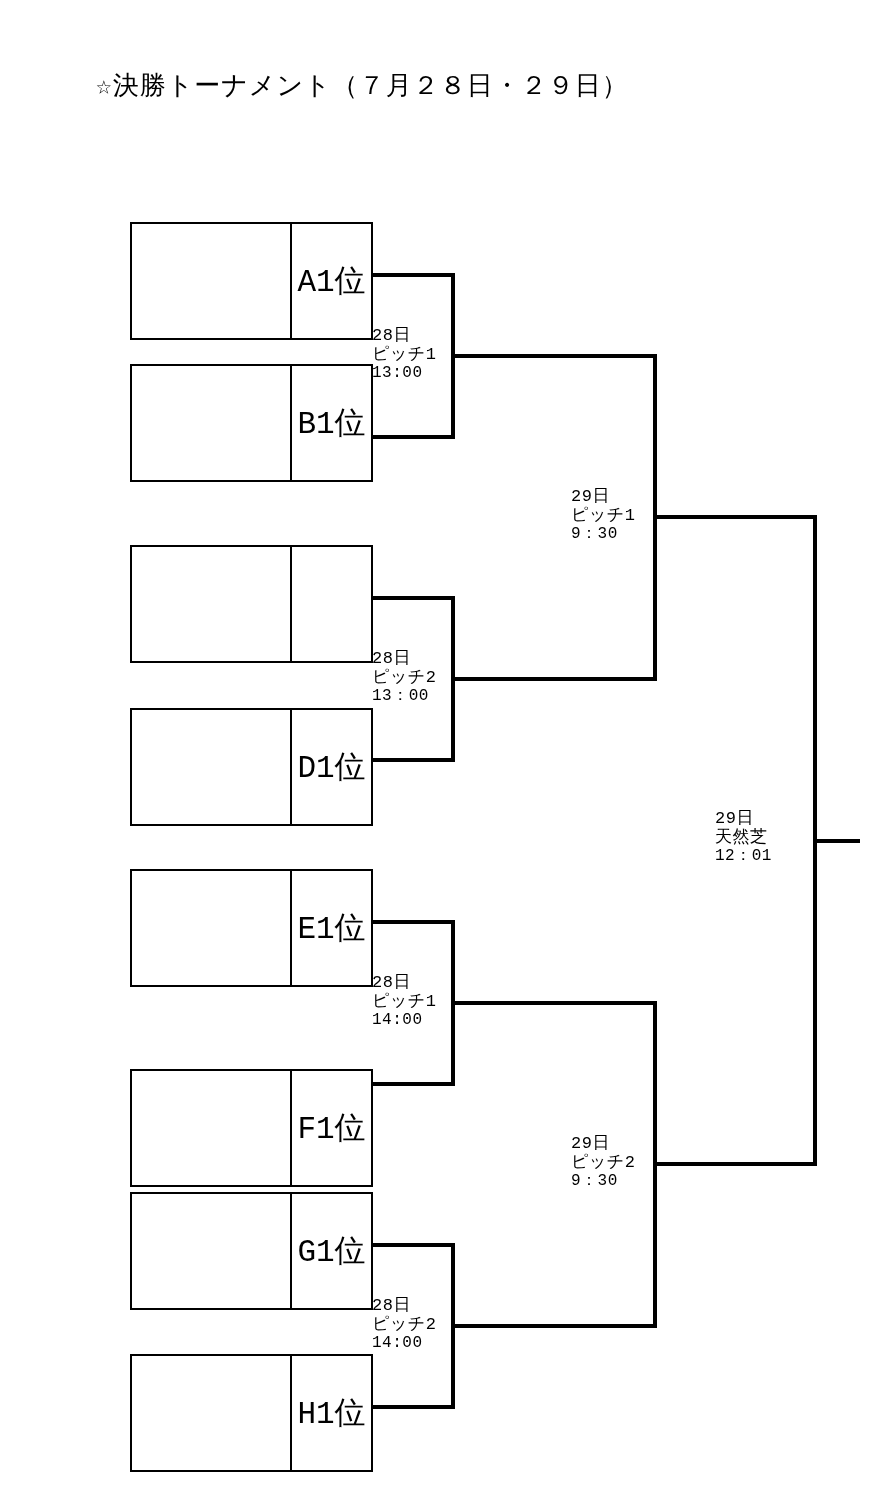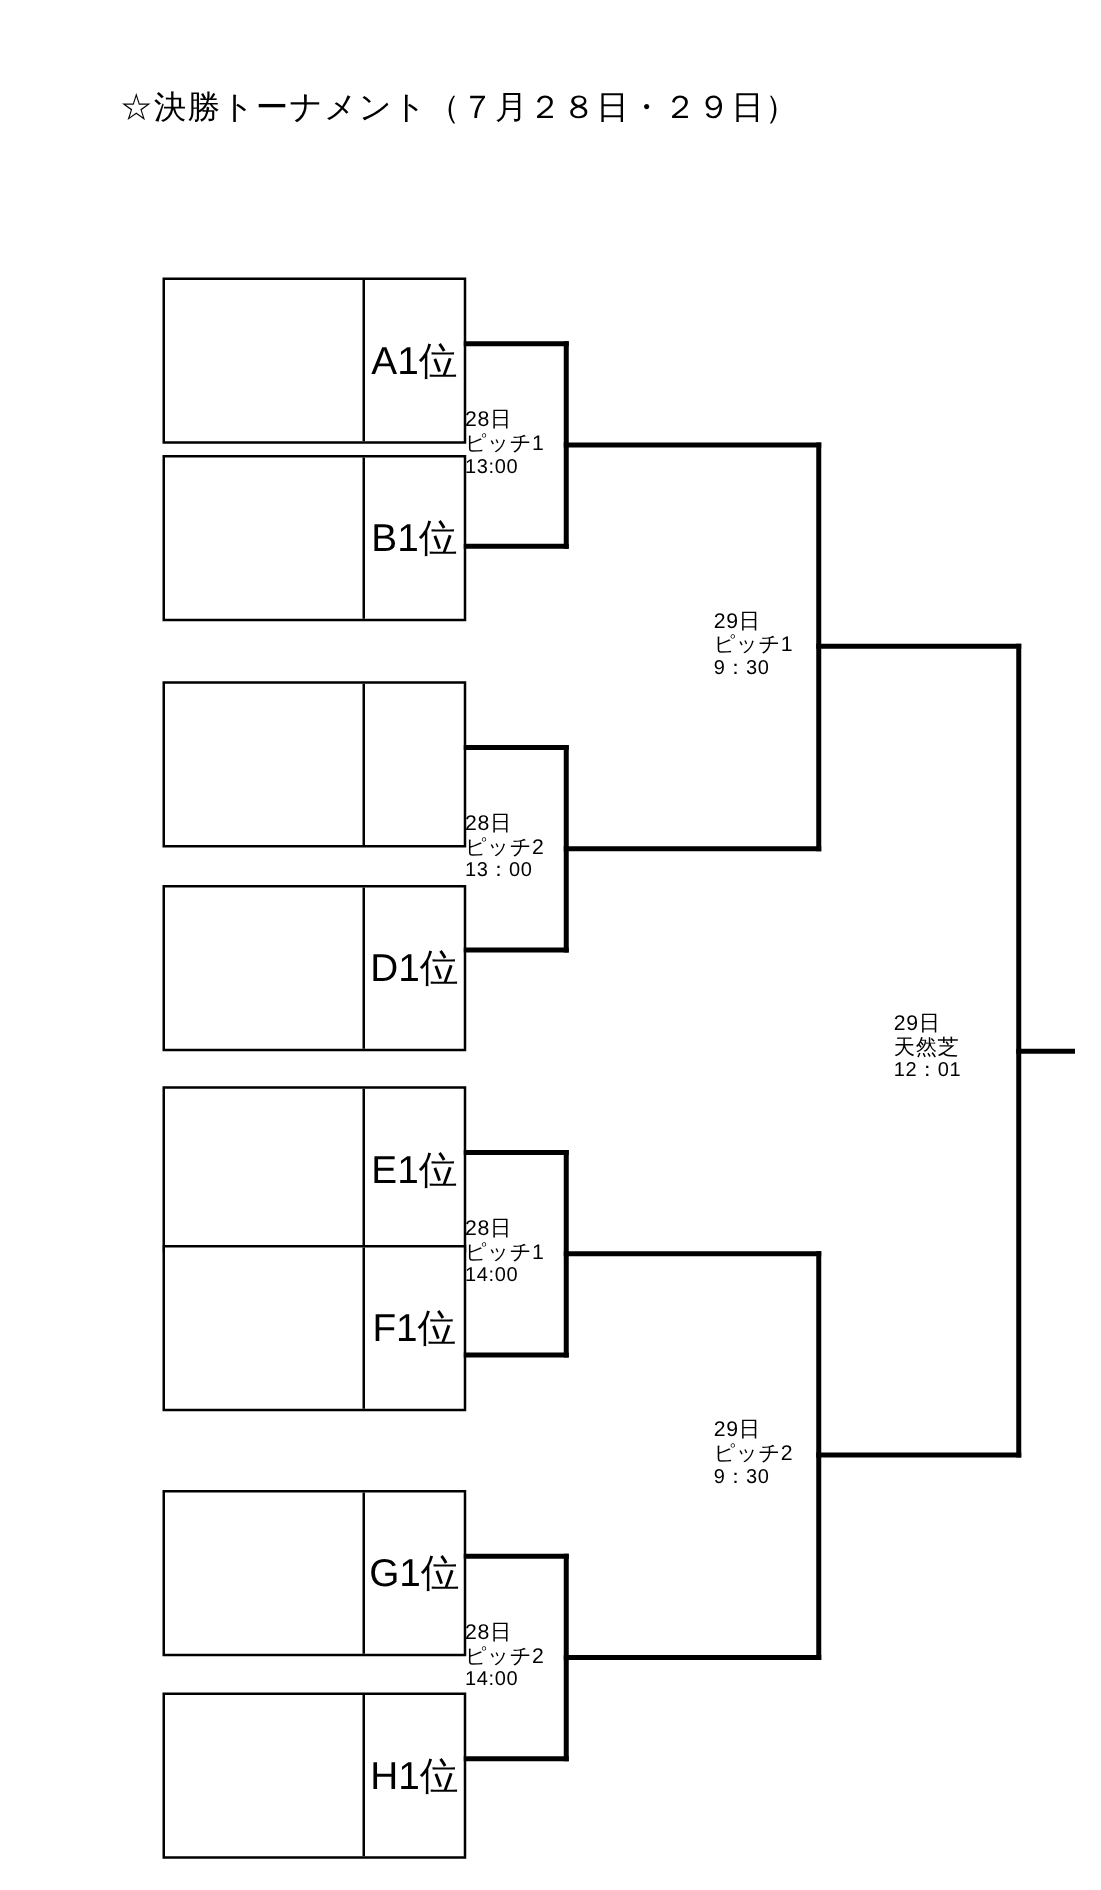--- a/index.html
+++ b/index.html
@@ -1,39 +1,39 @@
 <!DOCTYPE html>
 <html><head>
 <meta charset="utf-8">
 <style>
   html, body { margin: 0; padding: 0; background: #ffffff; }
   #stage {
     position: relative;
     width: 881px;
     height: 1512px;
     background: #ffffff;
-    font-family: Liberation Sans, sans-serif;
+    font-family: Liberation Mono, monospace;
     color: #000000;
     overflow: hidden;
     border-radius: 17px;
   }
   .title {
     position: absolute;
     left: 96px;
     top: 68px;
     font-size: 26px;
     letter-spacing: 1px;
     font-weight: 500;
     white-space: nowrap;
   }
   .team-box {
     position: absolute;
     left: 130px;
     width: 243px;
-    height: 133px;
+    height: 118px;
     border: 2px solid #000000;
     box-sizing: border-box;
     display: flex;
     background: #ffffff;
   }
   .team-name-cell {
     width: 160px;
     border-right: 2px solid #000000;
     box-sizing: border-box;
   }
@@ -82,21 +82,21 @@
     <div class="team-name-cell"></div>
   </div>
   <div class="team-box" style="top:708px">
     <div class="team-name-cell"></div>
     <div class="team-seed-cell">D1位</div>
   </div>
   <div class="team-box" style="top:869px">
     <div class="team-name-cell"></div>
     <div class="team-seed-cell">E1位</div>
   </div>
-  <div class="team-box" style="top:996px">
+  <div class="team-box" style="top:1069px">
     <div class="team-name-cell"></div>
     <div class="team-seed-cell">F1位</div>
   </div>
   <div class="team-box" style="top:1192px">
     <div class="team-name-cell"></div>
     <div class="team-seed-cell">G1位</div>
   </div>
   <div class="team-box" style="top:1354px">
     <div class="team-name-cell"></div>
     <div class="team-seed-cell">H1位</div>

